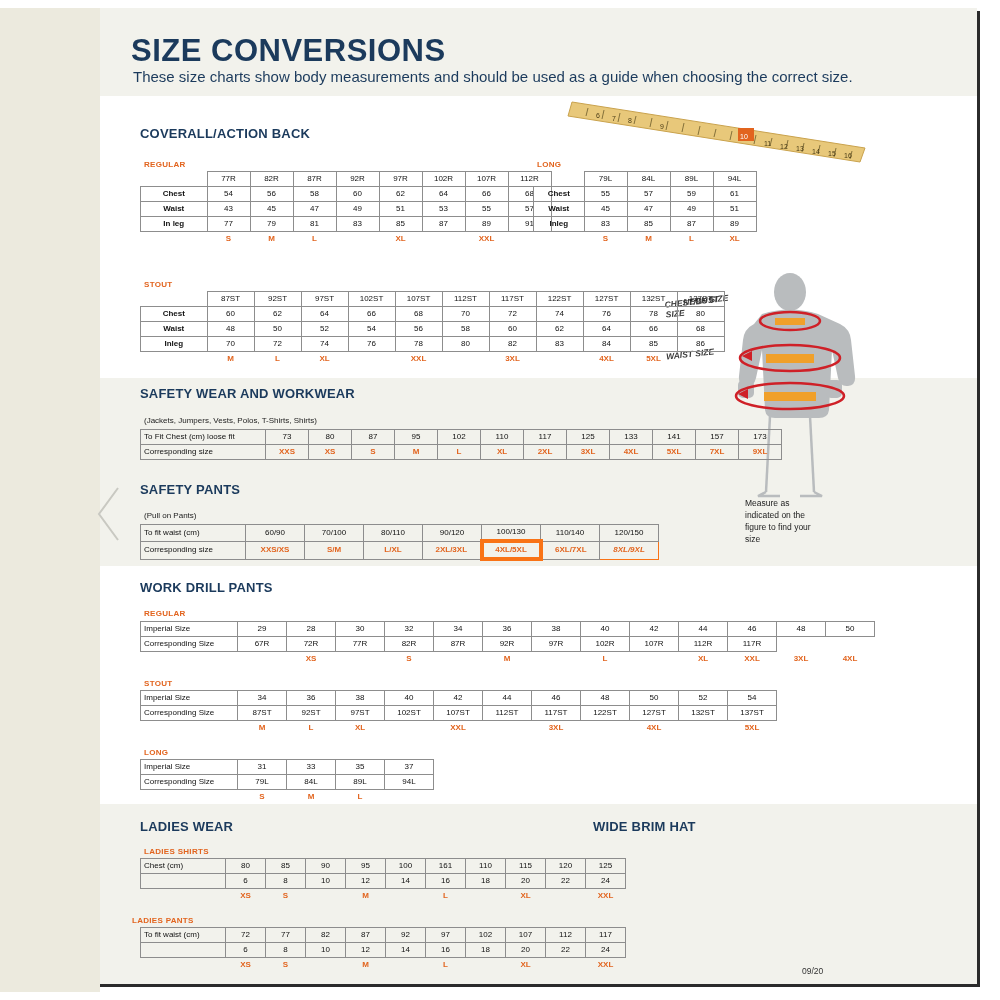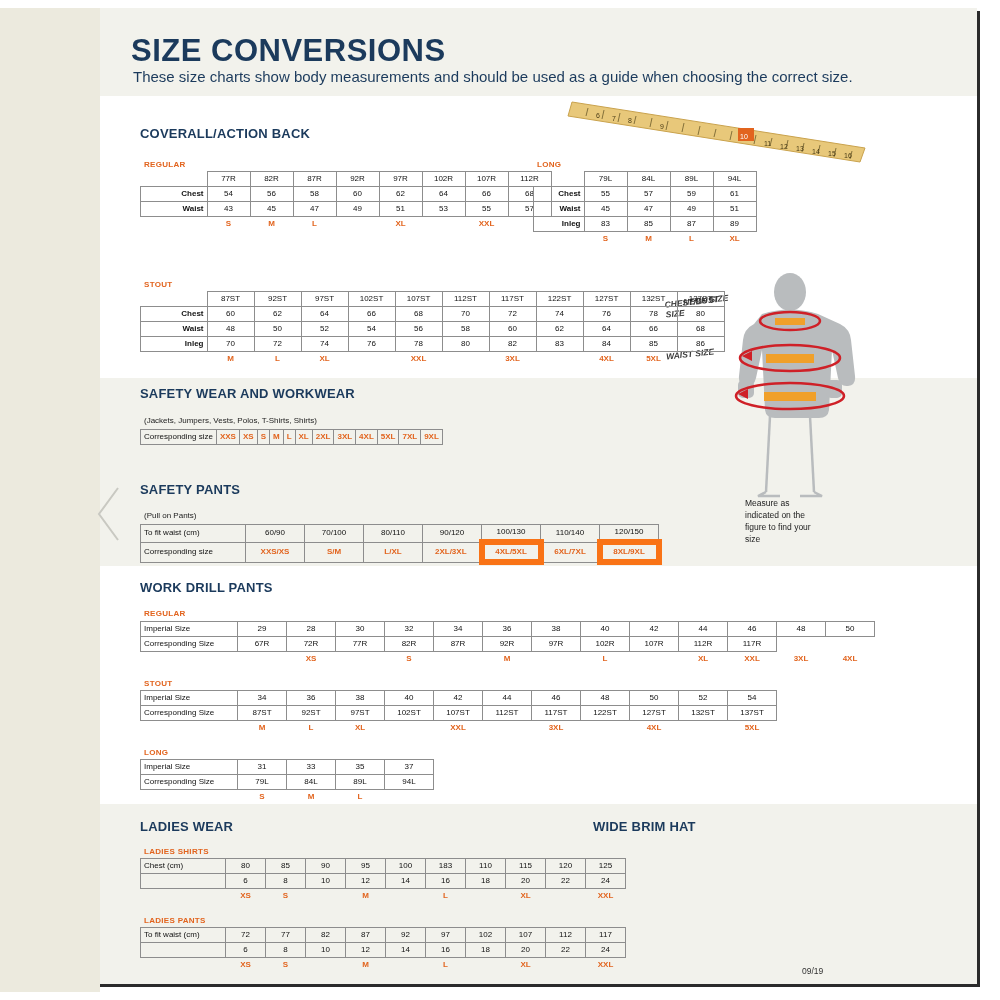--- a/index.html
+++ b/index.html
@@ -11,21 +11,21 @@
 
   .title{position:absolute;left:131px;top:25px;font-size:31px;font-weight:bold;color:#1b3a5c;letter-spacing:0.5px;}
   .subtitle{position:absolute;left:133px;top:60px;font-size:15px;color:#1b3a5c;}
 
   .sect{position:absolute;font-size:13px;font-weight:bold;color:#1b3a5c;letter-spacing:0.2px;}
   .sublabel{position:absolute;font-size:8px;font-weight:bold;color:#e2641e;letter-spacing:0.3px;}
   .note{position:absolute;font-size:8px;color:#222;}
 
   table.t{position:absolute;border-collapse:collapse;font-size:8px;color:#111;}
   table.t td{border:1px solid #8d8d8d;padding:1px 3px;text-align:center;height:12px;line-height:12px;white-space:nowrap;}
-  table.t td.lbl{text-align:right;font-weight:bold;border:1px solid #8d8d8d;}
+  table.t td.lbl{text-align:center;font-weight:bold;border:1px solid #8d8d8d;}
   table.t td.lbl2{text-align:left;border:1px solid #8d8d8d;}
   table.t td.sz{border:none;color:#e2641e;font-weight:bold;}
   table.t tr.szrow td{border:none;color:#e2641e;font-weight:bold;height:11px;line-height:11px;}
   table.t td.nob{border:none;}
 
   .fig{position:absolute;}
   .figcap{position:absolute;font-size:8.5px;color:#222;line-height:12px;}
   .figlbl{position:absolute;font-size:8.5px;font-weight:bold;color:#3b3b3b;font-style:italic;}
 
   .footer{position:absolute;font-size:8.5px;color:#333;}
@@ -144,20 +144,31 @@
             <td class="lbl">Waist</td>
         <td>43</td>
             <td>45</td>
             <td>47</td>
             <td>49</td>
             <td>51</td>
             <td>53</td>
             <td>55</td>
             <td>57</td>
           </tr>
+      <tr>
+            <td class="lbl">In leg</td>
+        <td>77</td>
+            <td>79</td>
+            <td>81</td>
+            <td>83</td>
+            <td>85</td>
+            <td>87</td>
+            <td>89</td>
+            <td>91</td>
+          </tr>
       <tr class="szrow">
             <td></td>
         <td>S</td>
             <td>M</td>
             <td>L</td>
             <td></td>
             <td>XL</td>
             <td></td>
             <td>XXL</td>
             <td></td>
@@ -279,20 +290,35 @@
             <td>5XL</td>
             <td></td>
           </tr>
     </tbody>
       </table>
 
     <div class="sect" style="left:140px;top:378px;">SAFETY WEAR AND WORKWEAR</div>
     <div class="note" style="left:144px;top:408px;">(Jackets, Jumpers, Vests, Polos, T-Shirts, Shirts)</div>
     <table class="t" style="left:140px;top:421px;">
       <tbody>
+          <tr>
+            <td class="lbl2" style="width:118px;">To Fit Chest (cm) loose fit</td>
+        <td style="width:36px;">73</td>
+            <td style="width:36px;">80</td>
+            <td style="width:36px;">87</td>
+            <td style="width:36px;">95</td>
+            <td style="width:36px;">102</td>
+            <td style="width:36px;">110</td>
+            <td style="width:36px;">117</td>
+            <td style="width:36px;">125</td>
+            <td style="width:36px;">133</td>
+            <td style="width:36px;">141</td>
+            <td style="width:36px;">157</td>
+            <td style="width:36px;">173</td>
+          </tr>
       <tr>
             <td class="lbl2">Corresponding size</td>
         <td class="sz" style="border:1px solid #8d8d8d;">XXS</td>
             <td class="sz" style="border:1px solid #8d8d8d;">XS</td>
             <td class="sz" style="border:1px solid #8d8d8d;">S</td>
             <td class="sz" style="border:1px solid #8d8d8d;">M</td>
             <td class="sz" style="border:1px solid #8d8d8d;">L</td>
             <td class="sz" style="border:1px solid #8d8d8d;">XL</td>
             <td class="sz" style="border:1px solid #8d8d8d;">2XL</td>
             <td class="sz" style="border:1px solid #8d8d8d;">3XL</td>
@@ -317,23 +343,23 @@
             <td style="width:52px;">100/130</td>
             <td style="width:52px;">110/140</td>
             <td style="width:52px;">120/150</td>
           </tr>
       <tr>
             <td class="lbl2">Corresponding size</td>
         <td class="sz" style="border:1px solid #8d8d8d;">XXS/XS</td>
             <td class="sz" style="border:1px solid #8d8d8d;">S/M</td>
             <td class="sz" style="border:1px solid #8d8d8d;">L/XL</td>
             <td class="sz" style="border:1px solid #8d8d8d;">2XL/3XL</td>
-            <td class="sz" style="border:6px solid #f97316;">4XL/5XL</td>
+            <td class="sz" style="border:4px solid #f97316;">4XL/5XL</td>
             <td class="sz" style="border:1px solid #8d8d8d;">6XL/7XL</td>
-            <td class="sz" style="border:6px solid #f97316;">8XL/9XL</td>
+            <td class="sz" style="border:1px solid #f97316;font-style:italic;">8XL/9XL</td>
           </tr>
     </tbody>
       </table>
 
     <svg class="arrowleft" style="left:96px;top:478px;" width="26" height="56" viewBox="0 0 26 56">
       <polyline points="22,2 3,28 22,54" fill="none" stroke="#c9c9c2" stroke-width="2"></polyline>
     </svg>
 
     <div class="sect" style="left:140px;top:572px;">WORK DRILL PANTS</div>
 
@@ -471,21 +497,21 @@
     <div class="sublabel" style="left:144px;top:839px;">LADIES SHIRTS</div>
     <table class="t" style="left:140px;top:850px;">
       <tbody>
           <tr>
             <td class="lbl2" style="width:78px;">Chest (cm)</td>
         <td style="width:33px;">80</td>
             <td style="width:33px;">85</td>
             <td style="width:33px;">90</td>
             <td style="width:33px;">95</td>
             <td style="width:33px;">100</td>
-            <td style="width:33px;">183</td>
+            <td style="width:33px;">161</td>
             <td style="width:33px;">110</td>
             <td style="width:33px;">115</td>
             <td style="width:33px;">120</td>
             <td style="width:33px;">125</td>
           </tr>
       <tr>
             <td class="lbl2"></td>
         <td>6</td>
             <td>8</td>
             <td>10</td>
@@ -506,21 +532,21 @@
             <td></td>
             <td>L</td>
             <td></td>
             <td>XL</td>
             <td></td>
             <td>XXL</td>
           </tr>
     </tbody>
       </table>
 
-    <div class="sublabel" style="left:144px;top:908px;">LADIES PANTS</div>
+    <div class="sublabel" style="left:132px;top:908px;">LADIES PANTS</div>
     <table class="t" style="left:140px;top:919px;">
       <tbody>
           <tr>
             <td class="lbl2" style="width:78px;">To fit waist (cm)</td>
         <td style="width:33px;">72</td>
             <td style="width:33px;">77</td>
             <td style="width:33px;">82</td>
             <td style="width:33px;">87</td>
             <td style="width:33px;">92</td>
             <td style="width:33px;">97</td>
@@ -553,15 +579,15 @@
             <td></td>
             <td>XL</td>
             <td></td>
             <td>XXL</td>
           </tr>
     </tbody>
       </table>
 
     <div class="sect" style="left:593px;top:811px;">WIDE BRIM HAT</div>
 
-    <div class="footer" style="left:802px;top:958px;">09/19</div>
+    <div class="footer" style="left:802px;top:958px;">09/20</div>
   </div>
 </div>
 
 </body></html>

